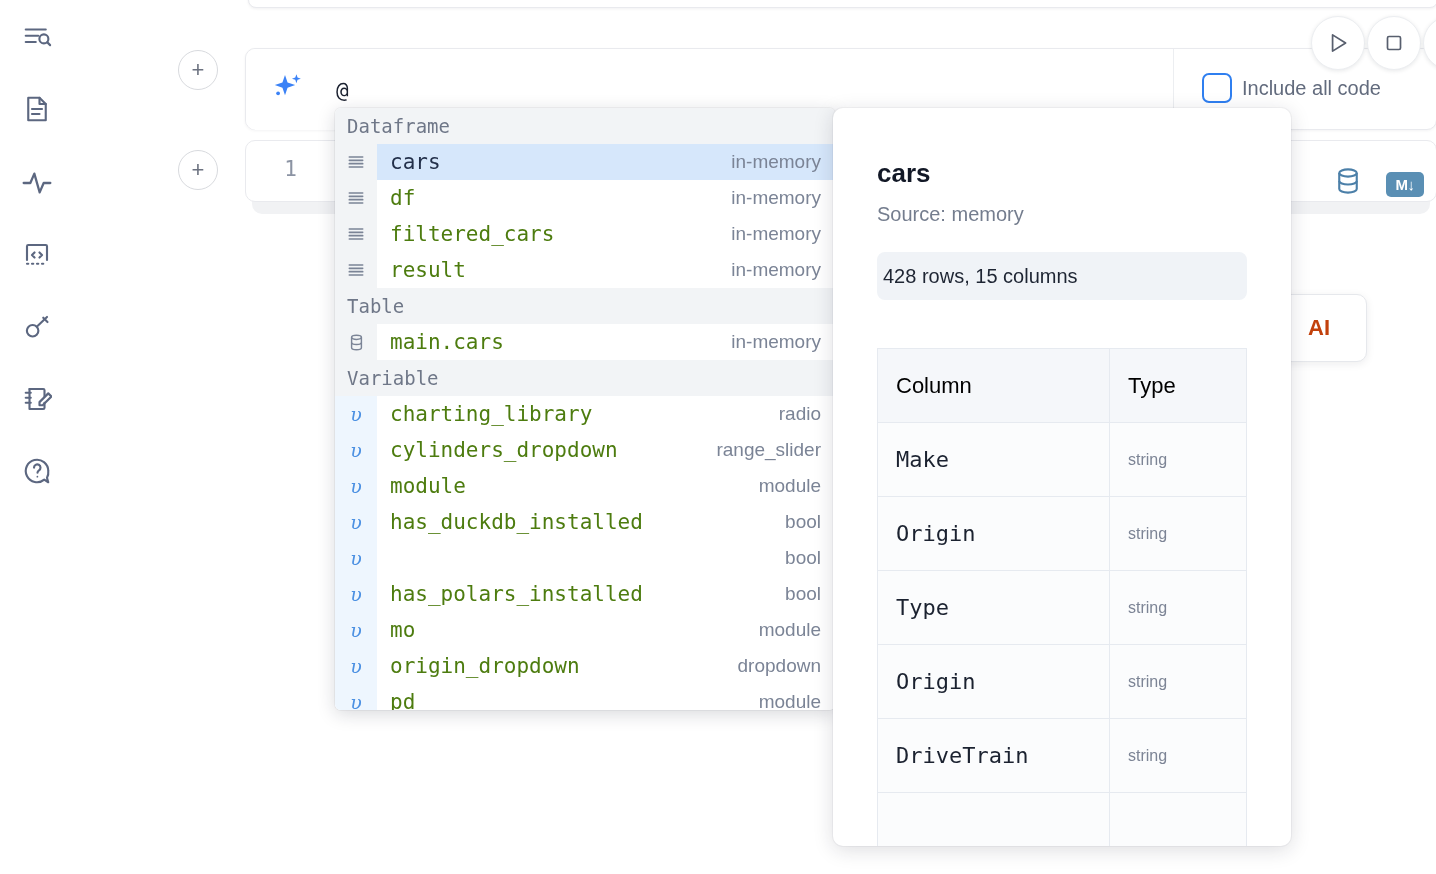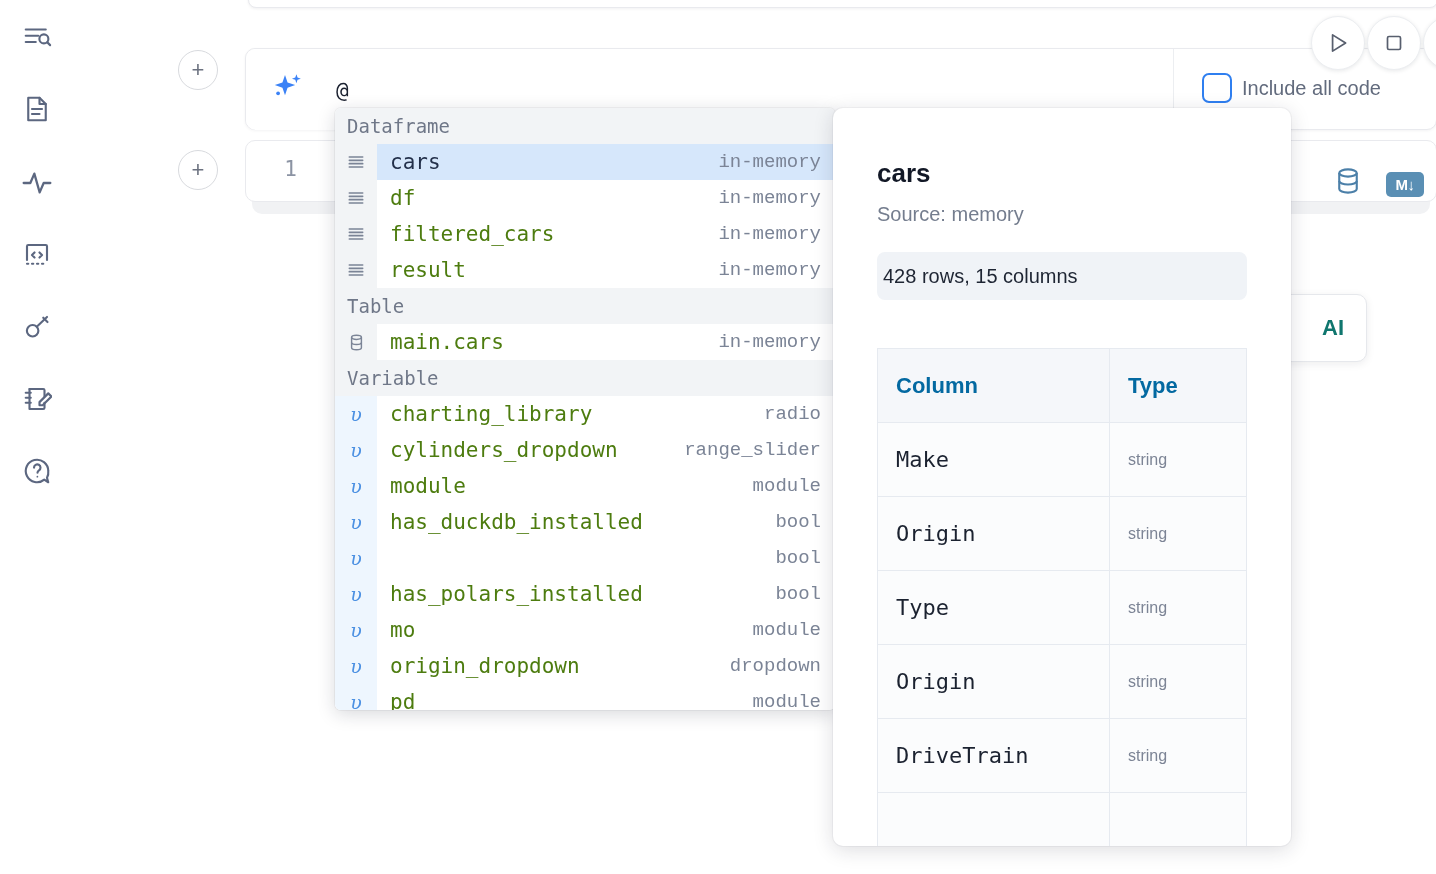--- a/index.html
+++ b/index.html
@@ -112,22 +112,22 @@
     font-size: 15px; font-weight: bold; letter-spacing: -0.5px;
     display: flex; align-items: center; justify-content: center; cursor: pointer;
   }
 
   
   #ai-card {
     position: absolute; left: 1263px; top: 294px; width: 104px; height: 68px;
     background: #ffffff; border: 1px solid #e6e8ec; border-radius: 10px;
     box-shadow: 0 2px 8px rgba(20,25,40,0.08);
     display: flex; align-items: center; justify-content: flex-end;
-    padding-right: 22px;
-    font-size: 22px; font-weight: 600; color: #0f766e;
+    padding-right: 36px;
+    font-size: 22px; font-weight: 600; color: #c2410c;
   }
 
   
   #autocomplete {
     position: absolute; left: 335px; top: 108px; width: 500px; height: 602px;
     background: #ffffff; border-radius: 6px;
     box-shadow: 0 4px 18px rgba(25,30,50,0.17), 0 0 0 1px rgba(30,35,55,0.05);
     overflow: hidden; z-index: 30;
   }
   .ac-group-header {
@@ -147,21 +147,21 @@
     color: #7b8496;
   }
   .ac-row.var .ac-gutter { background: #eef6fe; color: #4b90e2; }
   .ac-name {
     font-family: "DejaVu Sans Mono", monospace; font-size: 21px;
     color: #4d7c0f; padding-left: 13px; white-space: nowrap;
   }
   .ac-row.selected .ac-name { color: #23304a; }
   .ac-meta {
     position: absolute; right: 14px;
-    font-family: Liberation Mono, monospace; font-size: 19px;
+    font-family: Liberation Sans, sans-serif; font-size: 19px;
     color: #7b8496; white-space: nowrap;
   }
 
   
   #detail-panel {
     position: absolute; left: 833px; top: 108px; width: 458px; height: 738px;
     background: #ffffff; border-radius: 10px;
     box-shadow: 0 4px 20px rgba(25,30,50,0.15), 0 0 0 1px rgba(30,35,55,0.04);
     overflow: hidden; z-index: 31;
   }
@@ -183,21 +183,21 @@
     position: absolute; left: 44px; top: 240px; width: 370px;
     border-collapse: collapse; table-layout: fixed;
   }
   #detail-table th, #detail-table td {
     border: 1px solid #e6eaf0; text-align: left; padding: 0 0 0 18px;
     height: 74px; vertical-align: middle;
   }
   #detail-table th { background: #f5f7fa; }
   #detail-table td { background: #fbfcfd; }
   #detail-table th:first-child, #detail-table td:first-child { width: 232px; }
-  .th-label  { font-size: 22px; color: #0369a1; font-weight: 700; }
+  .th-label  { font-size: 22px; color: #000000; font-weight: 400; }
   .col-name  { font-family: "DejaVu Sans Mono", monospace; font-size: 22px; color: #1b2230; }
   .col-type  { font-size: 16px; color: #7c8495; }
 </style>
 </head>
 <body>
 
 <div id="sidebar">
 
   <div class="side-icon" style="top:14px">
     <svg width="30" height="30" viewBox="0 0 24 24" fill="none" stroke="currentColor" stroke-width="1.7" stroke-linecap="round">

